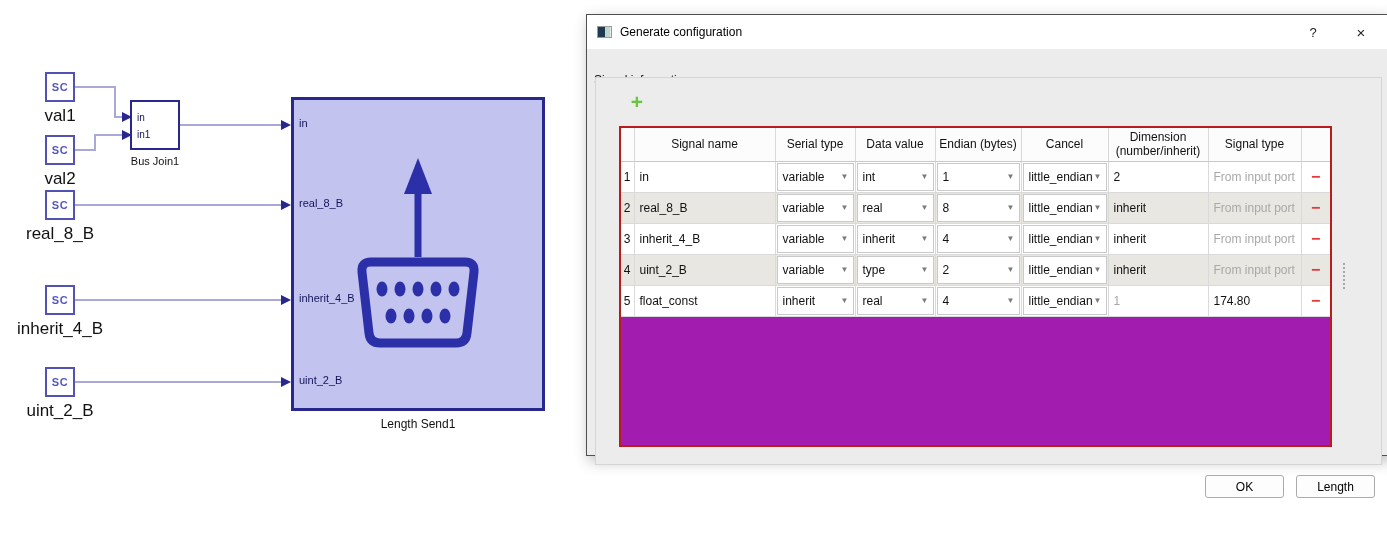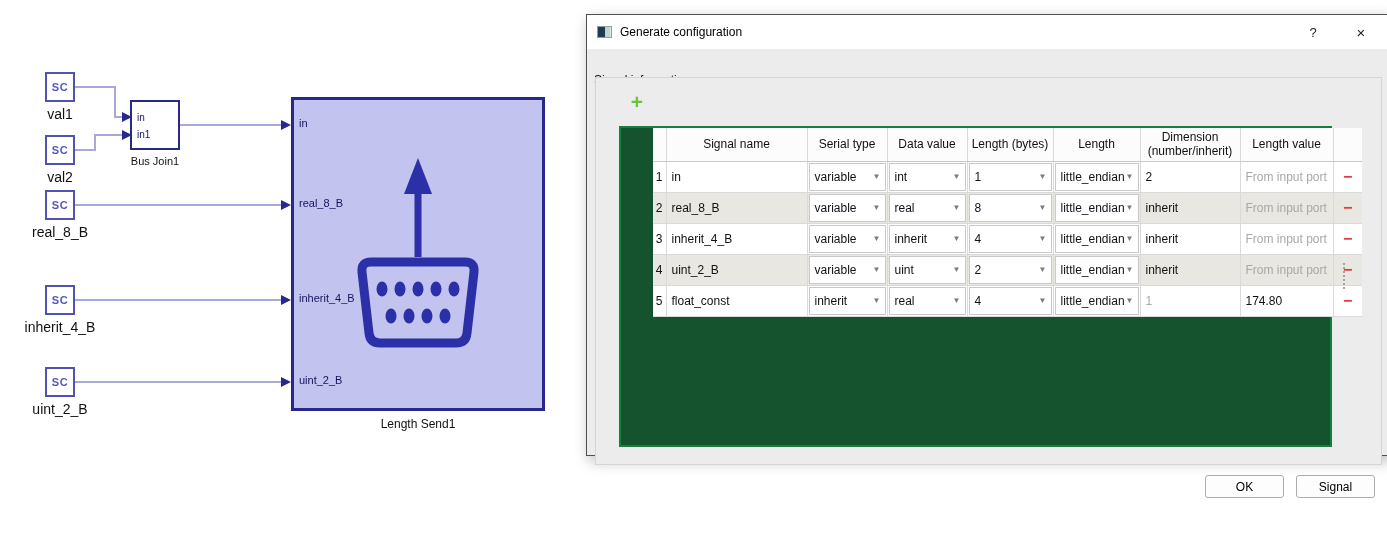--- a/index.html
+++ b/index.html
@@ -8,21 +8,21 @@
   #canvas { position:relative; width:1387px; height:540px; background:#ffffff; overflow:hidden; }
 
   
   #diagram { position:absolute; left:0; top:0; width:600px; height:540px; }
   #wires { position:absolute; left:0; top:0; }
   .sc { position:absolute; width:30px; }
   .sc-box { width:30px; height:30px; background:#fff; border:2px solid #5152b4;
             display:flex; align-items:center; justify-content:center;
             color:#5456c0; font-size:11px; font-weight:bold; letter-spacing:0.5px; }
   .sc-label { position:absolute; top:34px; left:50%; transform:translateX(-50%);
-              white-space:nowrap; font-size:14px; color:#111; }
+              white-space:nowrap; font-size:17px; color:#111; }
   #bus-join { position:absolute; left:130px; top:100px; width:50px; height:50px;
               background:#fff; border:2px solid #28288c; }
   .bj-port { position:absolute; left:5px; font-size:10px; color:#14145a; }
   #bus-join-label { position:absolute; left:155px; top:155px; transform:translateX(-50%);
                     font-size:11px; color:#111; white-space:nowrap; }
   #serial-block { position:absolute; left:291px; top:97px; width:254px; height:314px;
                   background:#c3c3f0; border:3px solid #28288c; }
   .serial-port { position:absolute; left:5px; font-size:11px; color:#14145a; white-space:nowrap; }
   #serial-label { position:absolute; left:418px; top:417px; transform:translateX(-50%);
                   font-size:12px; color:#111; white-space:nowrap; }
@@ -40,21 +40,21 @@
   #help-btn { right:58px; }
   #close-btn { right:10px; font-size:15px; }
 
   #section-label { position:absolute; left:7px; top:58px; font-size:12px; color:#111; }
   #groupbox { position:absolute; left:8px; top:62px; width:787px; height:388px;
               border:1px solid #d5d5d5; background:#ececec; }
   #add-btn { position:absolute; left:30px; top:14px; width:22px; height:22px;
              color:#67c73c; font-size:21px; font-weight:bold; line-height:20px; text-align:center; }
 
   #tablewrap { position:absolute; left:23px; top:48px; width:713px; height:321px;
-               background:#14532d; border:2px solid #15803d;padding-left:32px; }
+               background:#a21caf; border:2px solid #b91c1c; }
   table { border-collapse:collapse; table-layout:fixed; width:709px; font-size:12px; color:#111; }
   th { height:33px; font-weight:normal; text-align:center; background:#fcfcfc;
        border-right:1px solid #d9d9d9; border-bottom:1px solid #c9c9c9; line-height:1.2; padding:0 2px; }
   th:last-child { border-right:none; }
   td { height:30px; border-right:1px solid #dadada; border-bottom:1px solid #dadada; padding:0; }
   td:last-child { border-right:none; }
   tr.even td { background:#e8e7e1; }
   tr.odd td { background:#ffffff; }
   .numcell { text-align:right; padding-right:3px; font-size:12px; }
   .txtcell { padding-left:5px; }
@@ -182,24 +182,24 @@
             <col style="width:100px">
               <col style="width:93px">
               <col style="width:29px">
           </colgroup>
           <thead>
             <tr>
               <th></th>
               <th>Signal name</th>
               <th>Serial type</th>
               <th>Data value</th>
-              <th>Length (bytes)</th>
-              <th>Length</th>
+              <th>Endian (bytes)</th>
+              <th>Cancel</th>
               <th>Dimension (number/inherit)</th>
-              <th>Length value</th>
+              <th>Signal type</th>
               <th></th>
             </tr>
           </thead>
           <tbody>
             <tr class="odd">
               <td class="numcell">1</td>
               <td class="txtcell">in</td>
               <td>
                   <div class="combo">
                     <span>variable</span>
@@ -300,21 +300,21 @@
               <td class="numcell">4</td>
               <td class="txtcell">uint_2_B</td>
               <td>
                   <div class="combo">
                     <span>variable</span>
                     <span class="arr">▼</span>
                   </div>
                 </td>
               <td>
                   <div class="combo">
-                    <span>uint</span>
+                    <span>type</span>
                     <span class="arr">▼</span>
                   </div>
                 </td>
               <td>
                   <div class="combo">
                     <span>2</span>
                     <span class="arr">▼</span>
                   </div>
                 </td>
               <td>
@@ -363,16 +363,16 @@
                 </td>
             </tr>
           </tbody>
         </table>
       </div>
     </div>
 
     <div id="dots-handle"></div>
 
     <div class="dlg-btn" id="ok-btn">OK</div>
-    <div class="dlg-btn" id="cancel-btn">Signal</div>
+    <div class="dlg-btn" id="cancel-btn">Length</div>
   </div>
 
 </div>
 
 </body></html>

